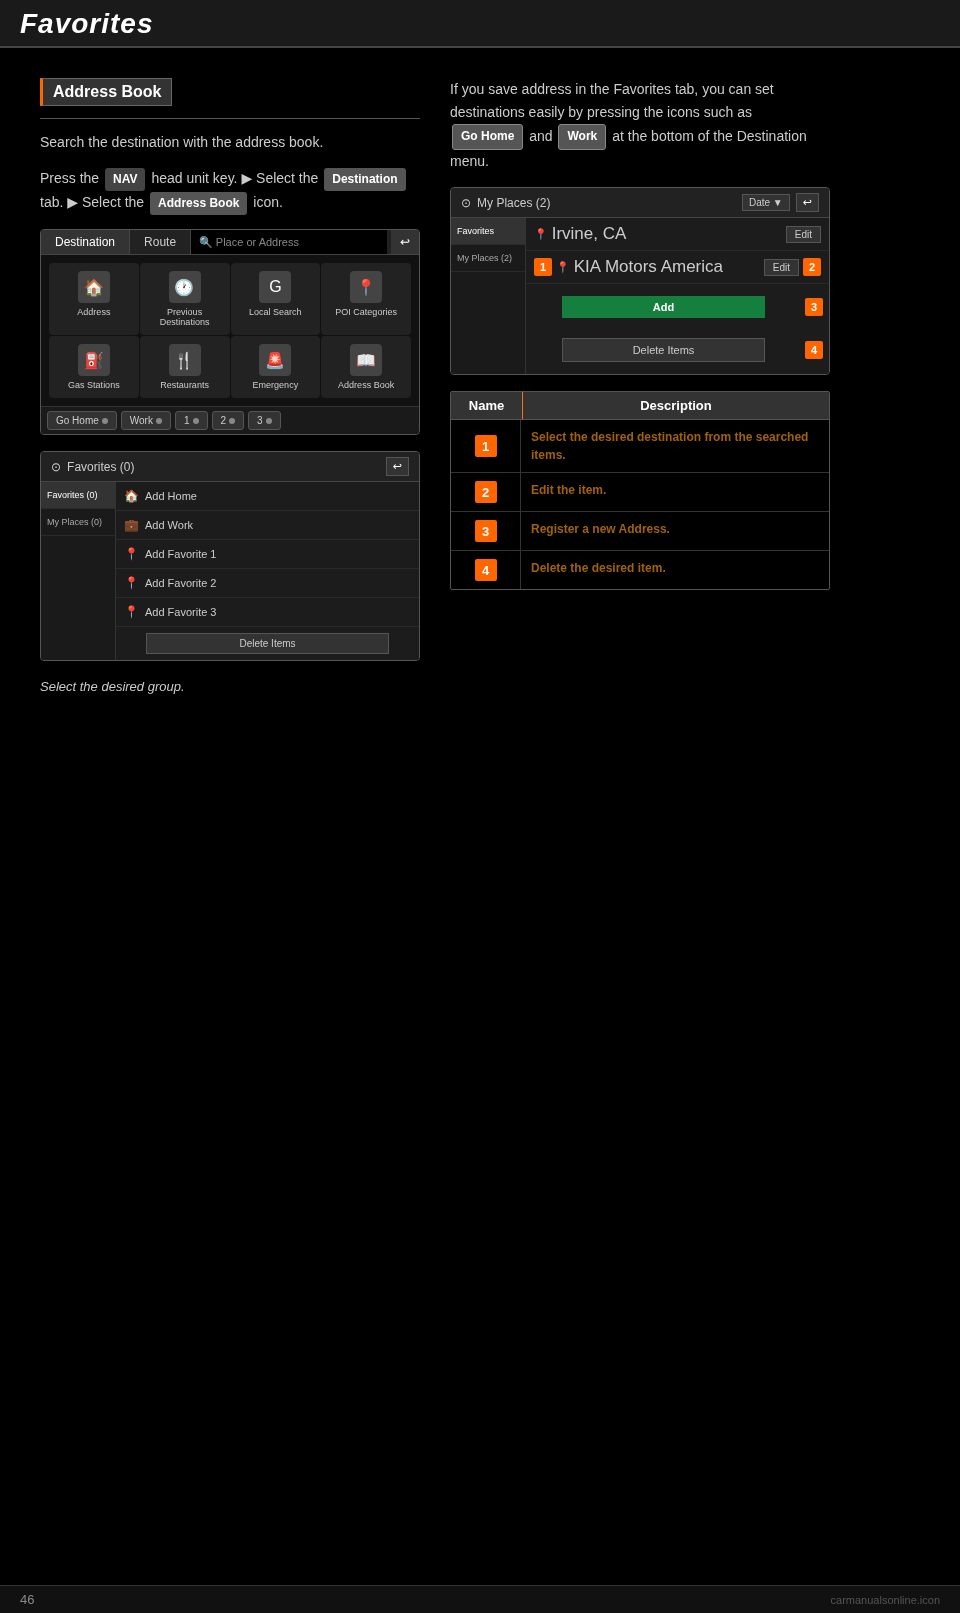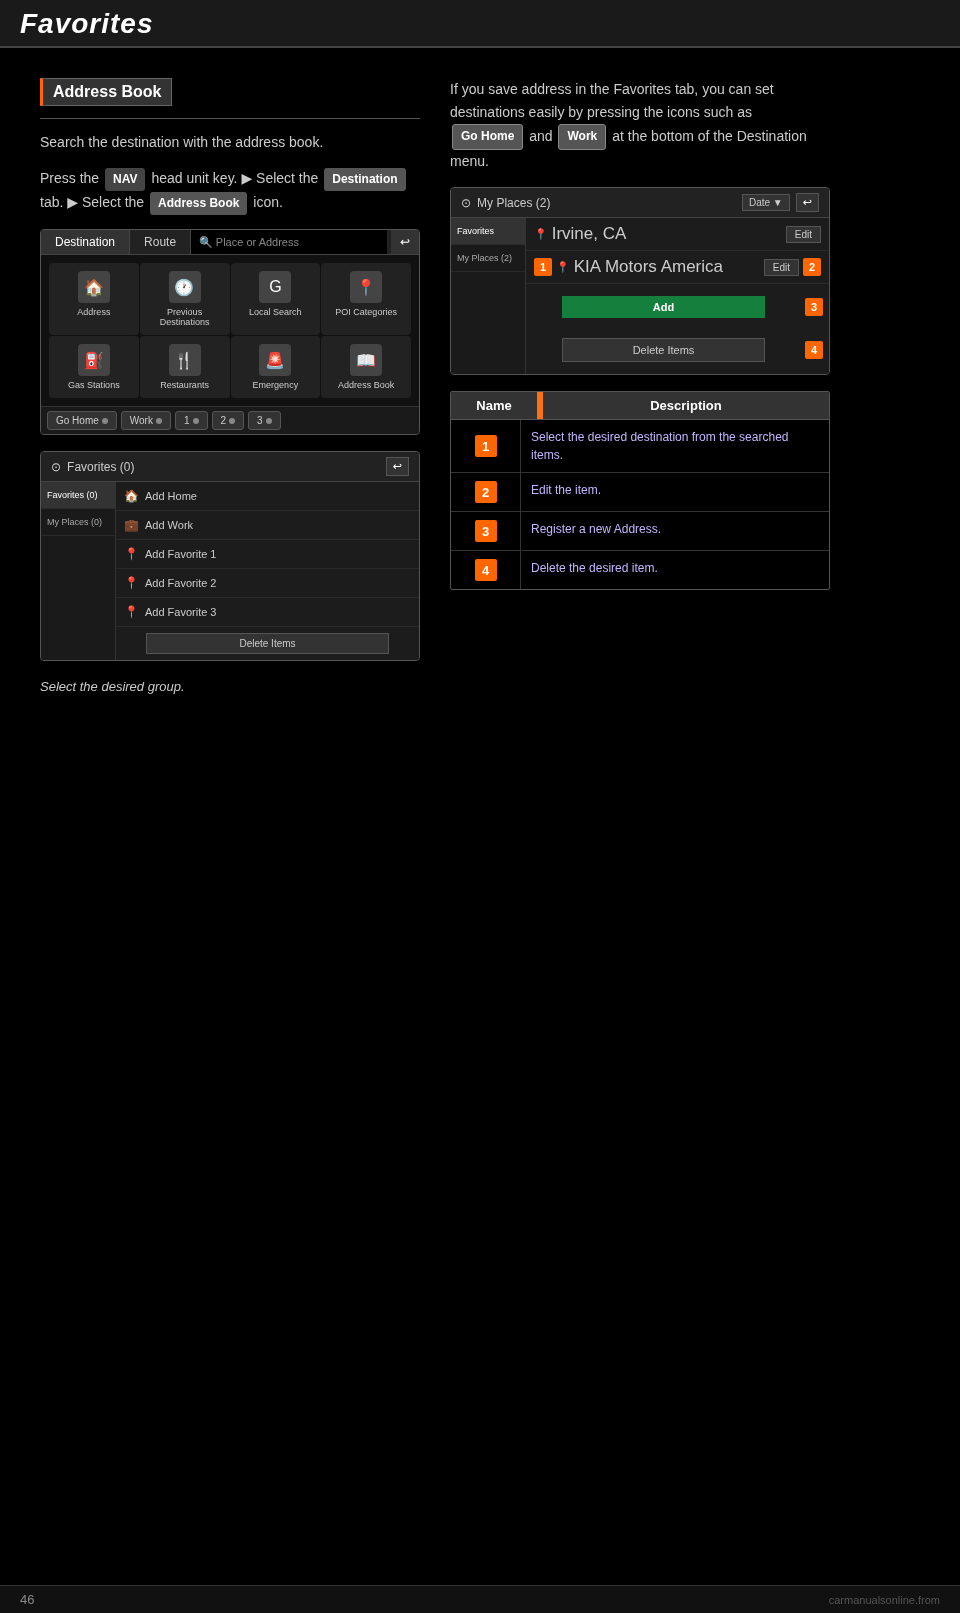--- a/index.html
+++ b/index.html
@@ -425,26 +425,26 @@
       border-radius: 2px;
       overflow: hidden;
       margin-top: 10px;
     }
     .info-table-header {
       display: flex;
       background: #333;
       border-bottom: 1px solid #555;
     }
     .info-table-col-name {
-      width: 92px;
+      width: 72px;
       padding: 6px 10px;
       font-size: 13px;
       font-weight: bold;
       color: #fff;
-      border-right: 6px solid #f97316;
+      border-right: 1px solid #f97316;
       text-align: center;
     }
     .info-table-col-desc {
       flex: 1;
       padding: 6px 10px;
       font-size: 13px;
       font-weight: bold;
       color: #fff;
       text-align: center;
     }
@@ -472,22 +472,23 @@
       font-weight: bold;
       border-radius: 2px;
       display: flex;
       align-items: center;
       justify-content: center;
     }
     .info-table-desc {
       flex: 1;
       padding: 8px 10px;
       font-size: 12px;
-      color: #c4b5fd;
+      color: #a16207;
       line-height: 1.5;
+      font-weight: bold;
     }
 
     
     .footer {
       position: fixed;
       bottom: 0;
       left: 0;
       right: 0;
       background: #111;
       border-top: 1px solid #333;
@@ -727,14 +728,14 @@
         </div>
         <div class="info-table-desc">Delete the desired item.</div>
       </div>
     </div>
 
   </div>
 </div>
 
 <div class="footer">
   <span class="footer-page">46</span>
-  <span class="footer-logo">carmanualsonline.from</span>
+  <span class="footer-logo">carmanualsonline.icon</span>
 </div>
 
 </body></html>

